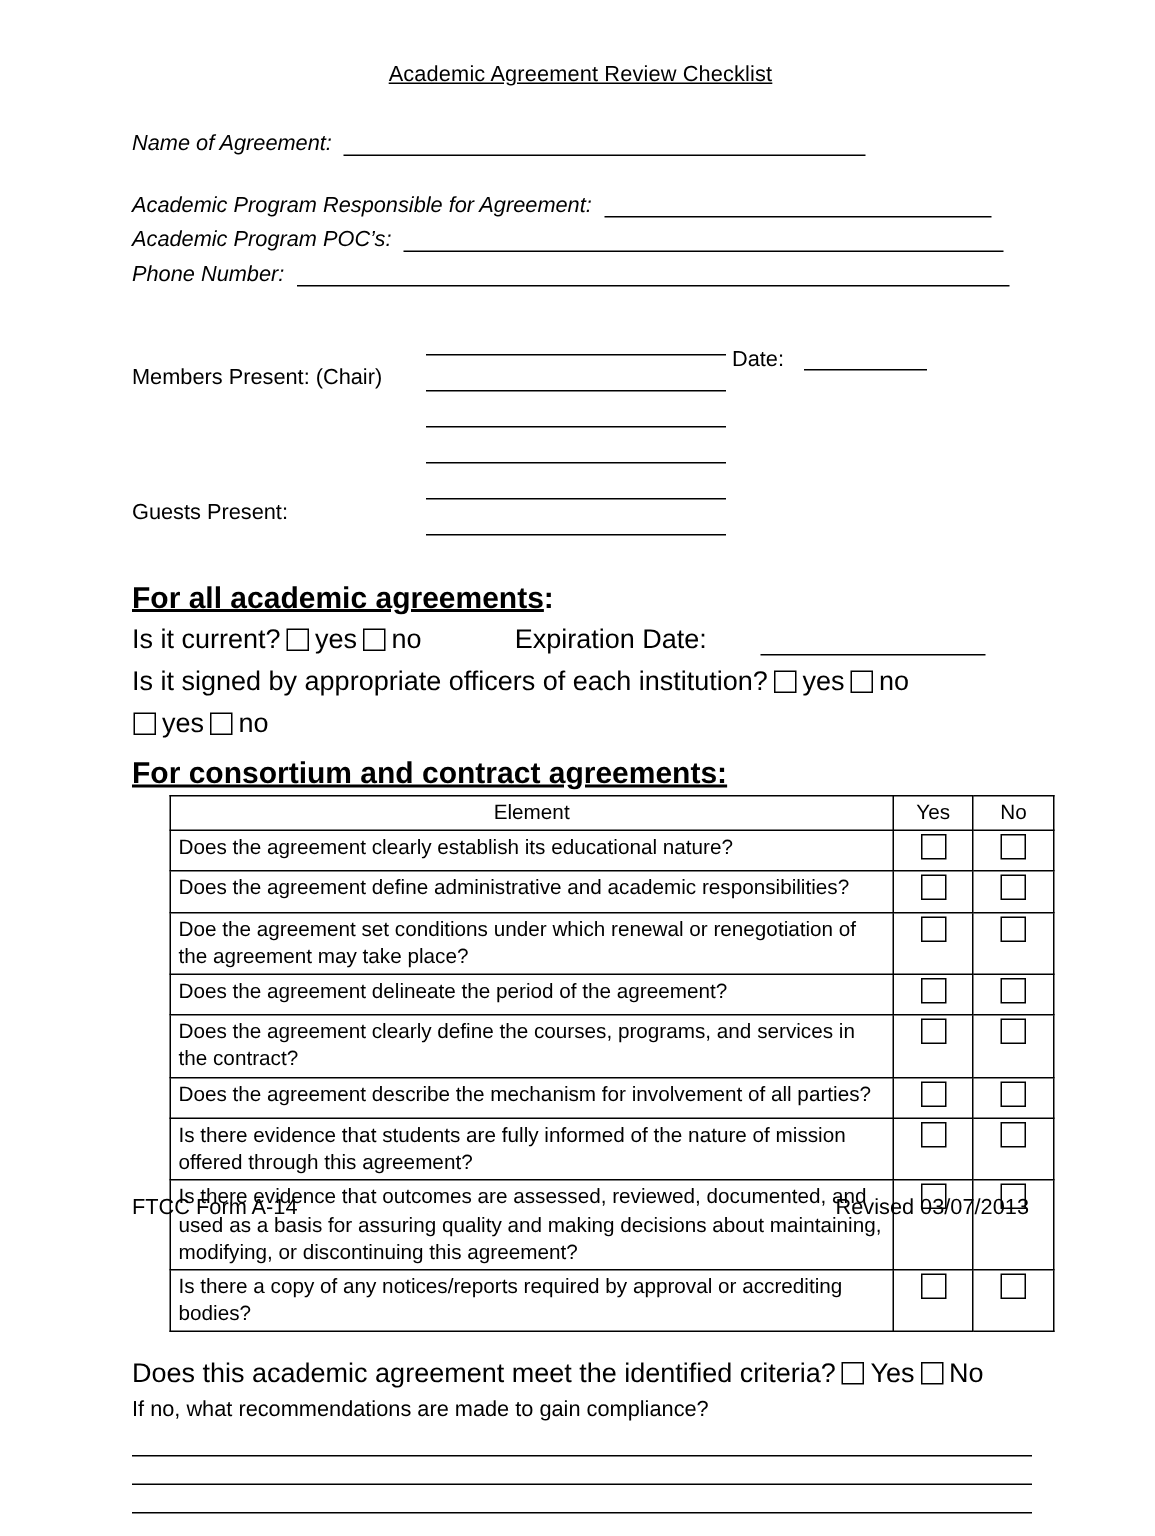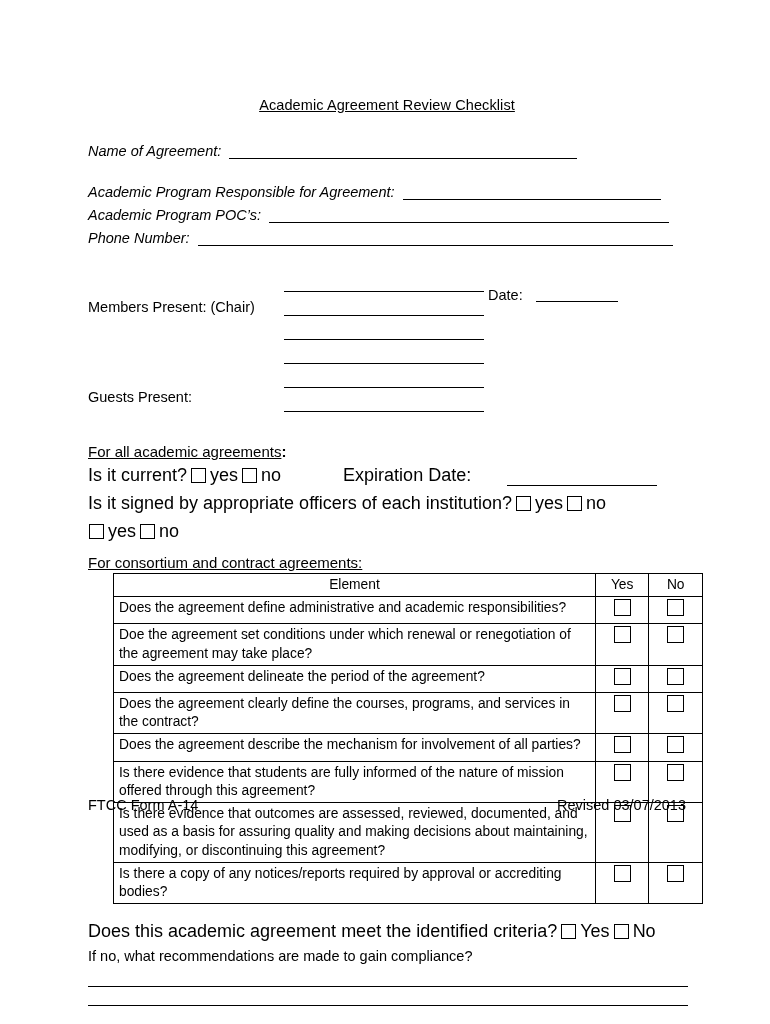--- a/index.html
+++ b/index.html
@@ -13,21 +13,21 @@
     font-family: "Liberation Sans", sans-serif;
     color: #000000;
     position: relative;
     overflow: hidden;
   }
   .page {
     position: relative;
     width: 770px;
     height: 859px;
     box-sizing: border-box;
-    padding: 97px 84px 0 88px;
+    padding: 42px 84px 0 88px;
   }
   .title {
     text-align: center;
     font-size: 14.5px;
     text-decoration: underline;
     margin: 0 0 28px 0;
     letter-spacing: 0.1px;
   }
   .row {
     display: flex;
@@ -74,23 +74,24 @@
     left: 400px;
     top: 16px;
   }
   .line-abs {
     position: absolute;
     border-bottom: 1px solid #000;
     height: 0;
   }
 
   .section-head {
-    font-size: 15px;
+    font-size: 20px;
     margin-top: 26px;
     margin-bottom: 2px;
+    font-weight: bold;
   }
   .underline-txt { text-decoration: underline; }
 
   .qline {
     font-size: 18px;
     line-height: 1.5;
     display: flex;
     align-items: center;
     flex-wrap: nowrap;
     margin-bottom: 1px;
@@ -249,20 +250,25 @@
   <table class="checklist">
     <thead>
       <tr>
         <th class="col-el">Element</th>
         <th class="col-yn">Yes</th>
         <th class="col-yn">No</th>
       </tr>
     </thead>
     <tbody>
       <tr>
+        <td>Does the agreement clearly establish its educational nature?</td>
+        <td class="cellbox"><span class="tbox"></span></td>
+        <td class="cellbox"><span class="tbox"></span></td>
+      </tr>
+      <tr>
         <td>Does the agreement define administrative and academic responsibilities?</td>
         <td class="cellbox"><span class="tbox"></span></td>
         <td class="cellbox"><span class="tbox"></span></td>
       </tr>
       <tr>
         <td>Doe the agreement set conditions under which renewal or renegotiation of the agreement may take place?</td>
         <td class="cellbox"><span class="tbox"></span></td>
         <td class="cellbox"><span class="tbox"></span></td>
       </tr>
       <tr>

